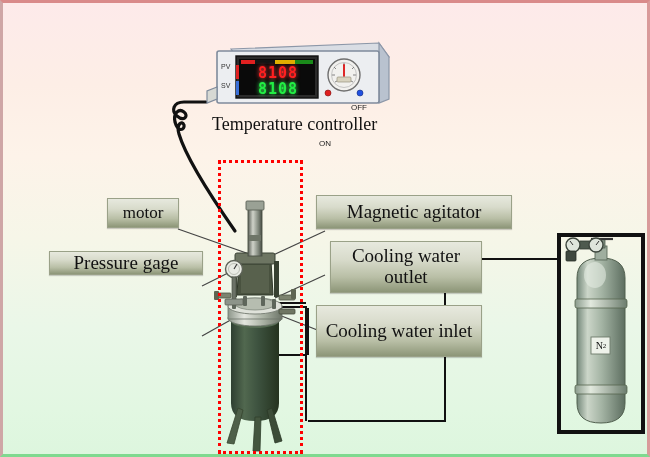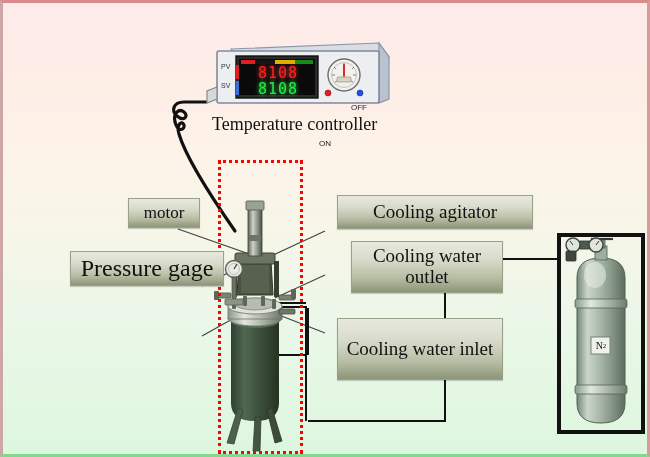--- a/index.html
+++ b/index.html
@@ -20,38 +20,37 @@
   .lbl{
     position:absolute;
     background:linear-gradient(180deg,#e7e9de 0%,#d8dbcb 35%,#b9bfa6 70%,#8d9678 100%);
     border:1px solid #9aa188;
     color:#111;
     font-family:"Liberation Serif",serif;
     display:flex;align-items:center;justify-content:center;
     text-align:center;line-height:1.08;
     box-sizing:border-box;
     box-shadow:0 1px 1px rgba(0,0,0,.18);
-    margin-left:21px;
   }
   .ctrl-caption{
     position:absolute;font-size:18px;color:#111;
     font-family:"Liberation Serif",serif;white-space:nowrap;
   }
   svg{position:absolute;left:0;top:0;}
   .dashbox{
     position:absolute;border:3px dotted #ff0000;box-sizing:border-box;
     background:transparent;
   }
   .gasbox{
     position:absolute;border:4px solid #111;box-sizing:border-box;
     background:transparent;
   }
   .seg{
     font-family:"DejaVu Sans Mono",monospace;
-    font-weight:normal;letter-spacing:1px;
+    font-weight:bold;letter-spacing:1px;
   }
 </style>
 </head>
 <body>
 
 <div id="stage">
 
   <svg width="650" height="457">
 
     <path d="M203,99 L181,99 C170,99 168,108 174,113 C181,119 186,113 181,109
@@ -235,22 +234,22 @@
     <rect x="588" y="334" width="19" height="17" fill="#eef2ea" stroke="#6d7a6b" stroke-width="0.9"></rect>
   </svg>
 
   <div style="position:absolute;left:590px;top:334px;width:16px;height:17px;display:flex;align-items:center;justify-content:center;font-size:10px;color:#111;font-family:'Liberation Serif',serif;">
     <span>N</span>
       <sub style="font-size:7px;">2</sub>
   </div>
 
   <div class="lbl" style="left:104px;top:195px;width:72px;height:30px;font-size:17px;">motor</div>
 
-  <div class="lbl" style="left:46px;top:248px;width:154px;height:35px;font-size:24px;">Pressure gage</div>
-
-
-  <div class="lbl" style="left:313px;top:192px;width:196px;height:34px;font-size:19px;">Cooling agitator</div>
+  <div class="lbl" style="left:46px;top:248px;width:154px;height:24px;font-size:19px;">Pressure gage</div>
+
+
+  <div class="lbl" style="left:313px;top:192px;width:196px;height:34px;font-size:19px;">Magnetic agitator</div>
 
   <div class="lbl" style="left:327px;top:238px;width:152px;height:52px;font-size:19px;text-align:center;">Cooling water outlet</div>
 
-  <div class="lbl" style="left:313px;top:315px;width:166px;height:62px;font-size:19px;">Cooling water inlet</div>
+  <div class="lbl" style="left:313px;top:302px;width:166px;height:52px;font-size:19px;">Cooling water inlet</div>
 
 </div>
 
 </body></html>

